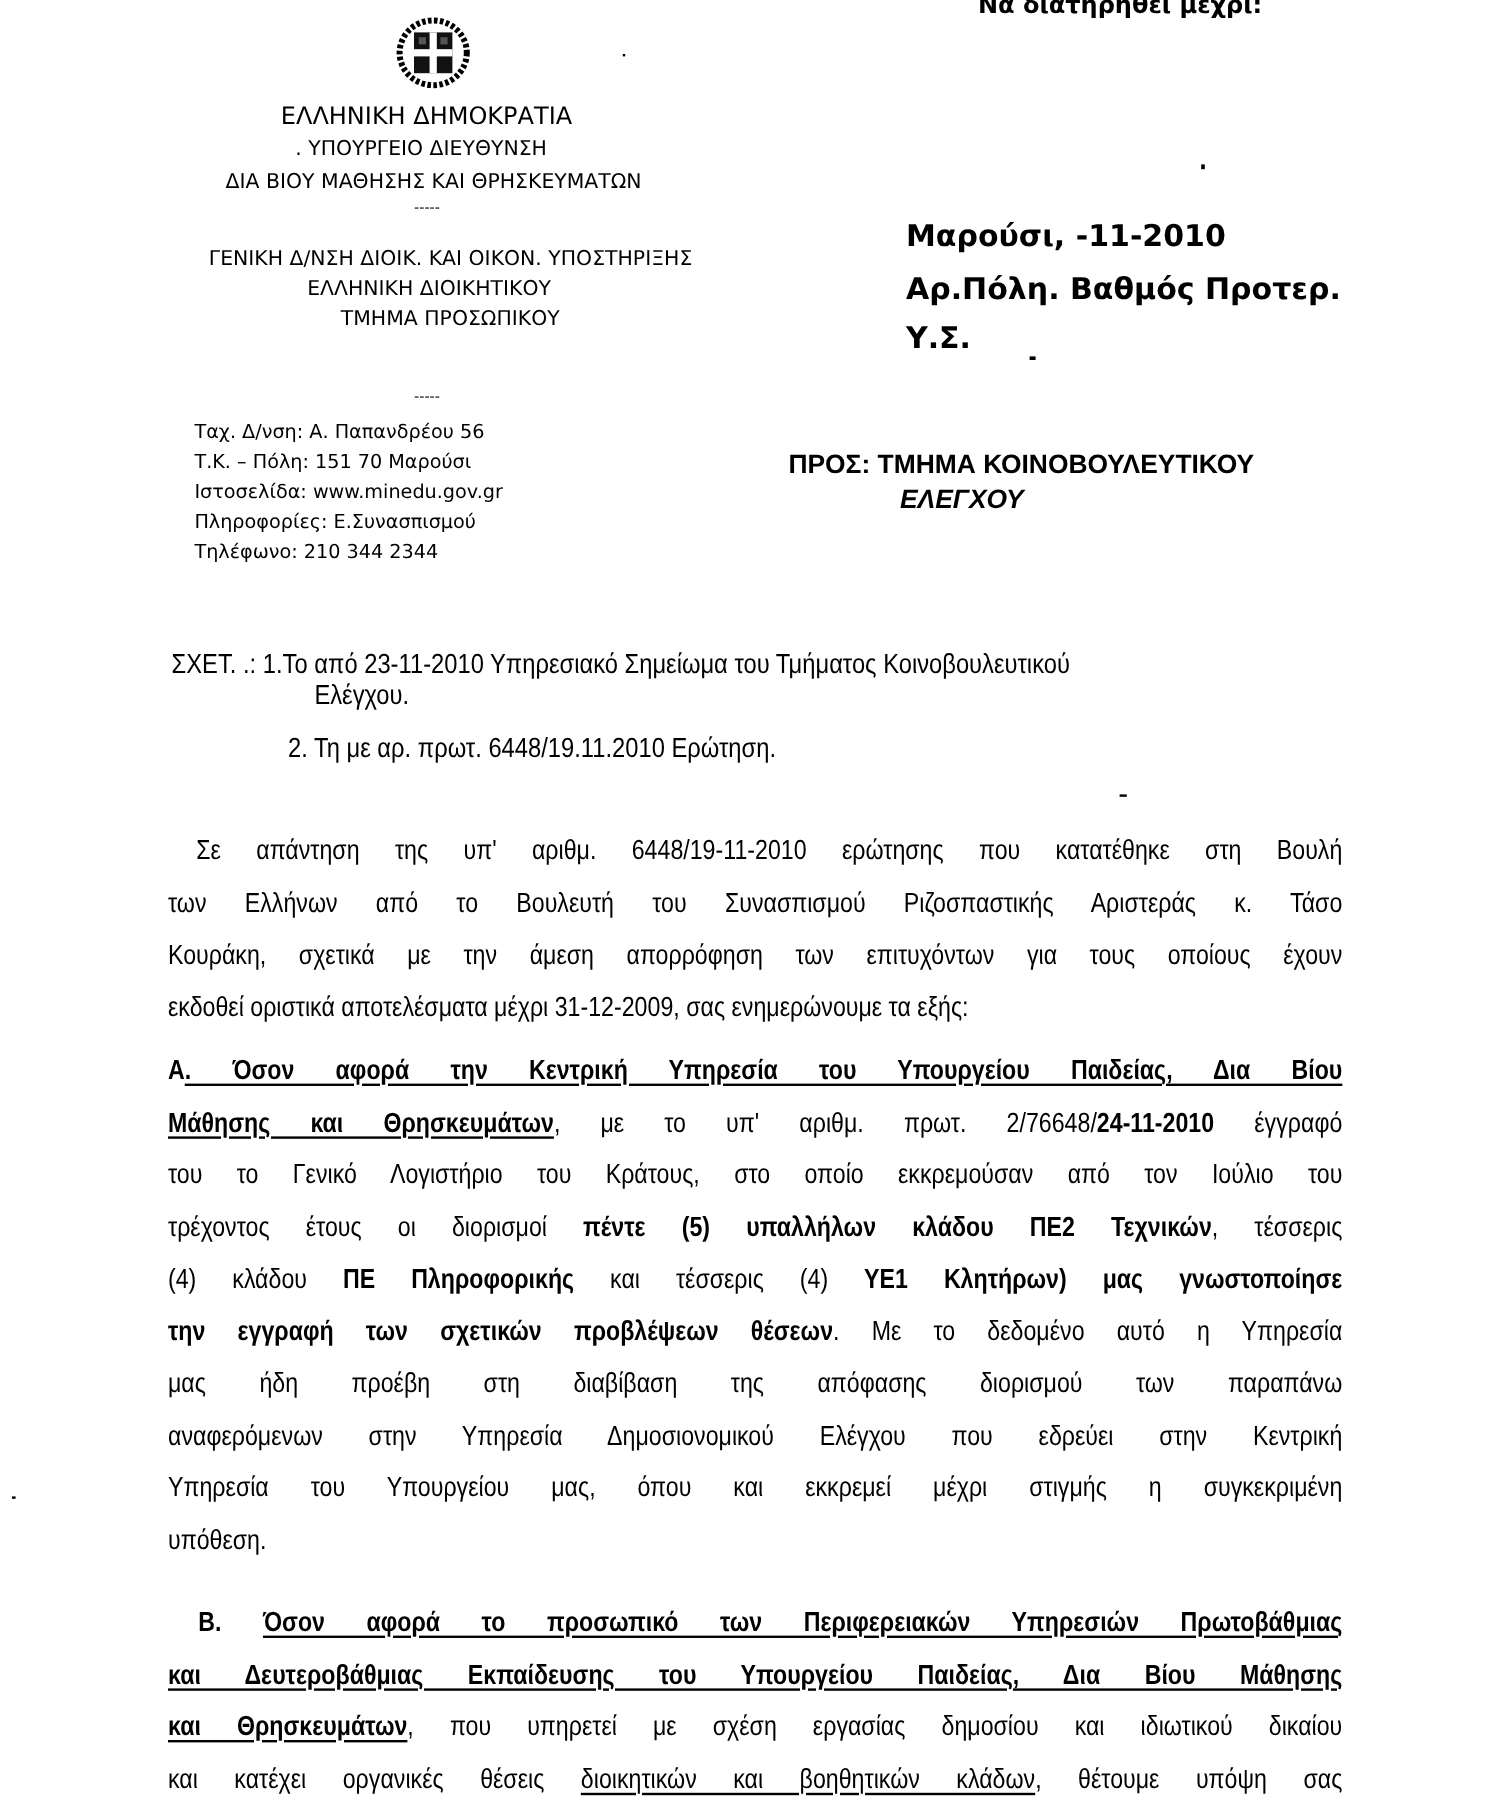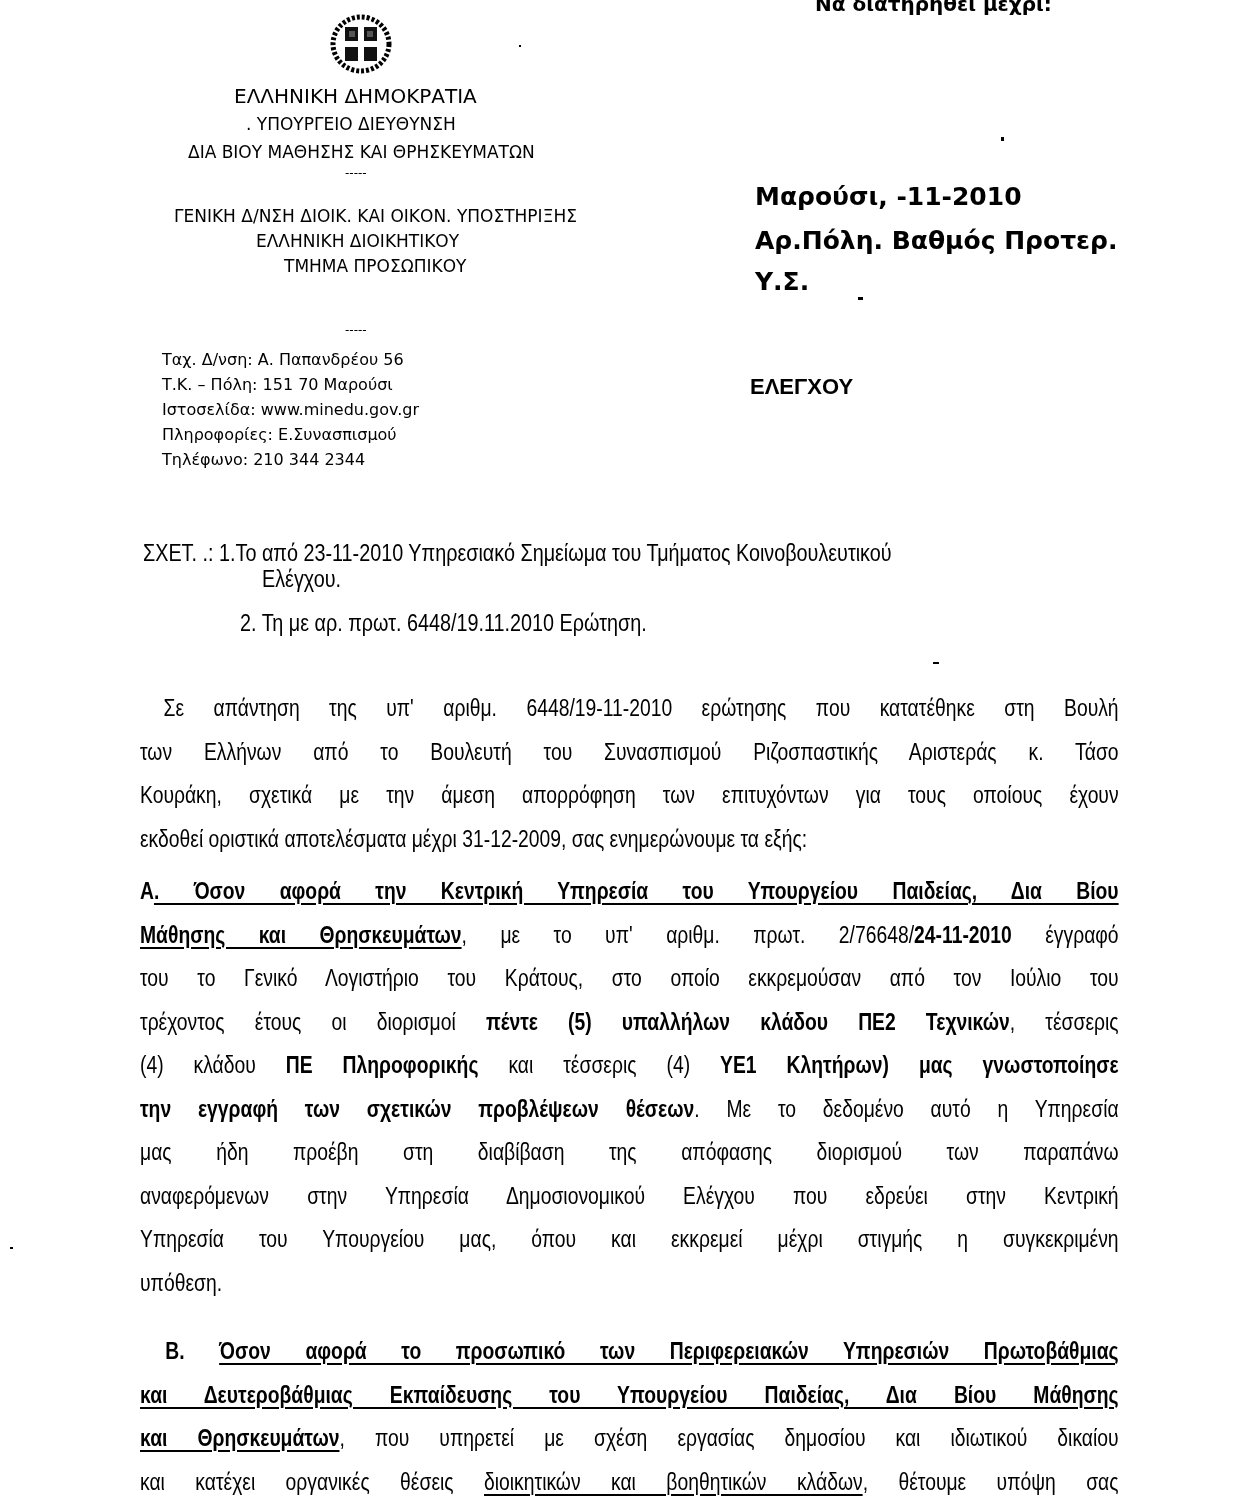--- a/index.html
+++ b/index.html
@@ -14,21 +14,21 @@
     .hl-big { font-size: 20px; }
 
     
     .keep { left: 815px; top: -8px; font-size: 20px; font-weight: bold; white-space: nowrap; }
     .rhead { left: 755px; font-size: 25px; font-weight: bold; white-space: nowrap; }
 
     .contact { left: 162px; font-size: 16px; line-height: 25px; white-space: nowrap; }
     .dash { font-size: 12px; white-space: nowrap; }
 
     .pros { left: 657px; top: 372px; font-size: 22px; font-weight: bold; line-height: 29px; white-space: nowrap; }
-    .pros .l2 { padding-left: 93px; display: block; }
+    .pros .l2 { padding-left: 93px; display: block; font-style: italic; }
 
     .rel { font-size: 23px; white-space: nowrap; transform: scaleX(0.86); transform-origin: left top; }
 
     .para { left: 140px; width: 1150px; font-size: 23px; line-height: 43.5px; transform: scaleX(0.84); transform-origin: left top; text-align: justify; }
     .para .line { display: block; white-space: nowrap; text-align-last: justify; width: 1165px; }
     .para .line.last { text-align-last: left; }
     .b { font-weight: bold; }
     .u { text-decoration: underline; text-underline-offset: 4px; }
 
     .speck { position: absolute; background: #000; }
@@ -64,20 +64,21 @@
 
 <div class="abs contact sans" style="top:347px;">
   <div>Ταχ. Δ/νση: Α. Παπανδρέου 56</div>
   <div>Τ.Κ. – Πόλη: 151 70 Μαρούσι</div>
   <div>Ιστοσελίδα: www.minedu.gov.gr</div>
   <div>Πληροφορίες: Ε.Συνασπισμού</div>
   <div>Τηλέφωνο: 210 344 2344</div>
 </div>
 
 <div class="abs pros arial">
+  <span>ΠΡΟΣ: ΤΜΗΜΑ ΚΟΙΝΟΒΟΥΛΕΥΤΙΚΟΥ</span>
   <span class="l2">ΕΛΕΓΧΟΥ</span>
 </div>
 
 <div class="abs rel arial" style="left:143px; top:540px;">
   <span>ΣΧΕΤ. .:</span>
   <span>1.Το από 23-11-2010 Υπηρεσιακό Σημείωμα του Τμήματος Κοινοβουλευτικού</span>
 </div>
 <div class="abs rel arial" style="left:262px; top:566px;">Ελέγχου.</div>
 <div class="abs rel arial" style="left:240px; top:610px;">2. Τη με αρ. πρωτ. 6448/19.11.2010 Ερώτηση.</div>
 

